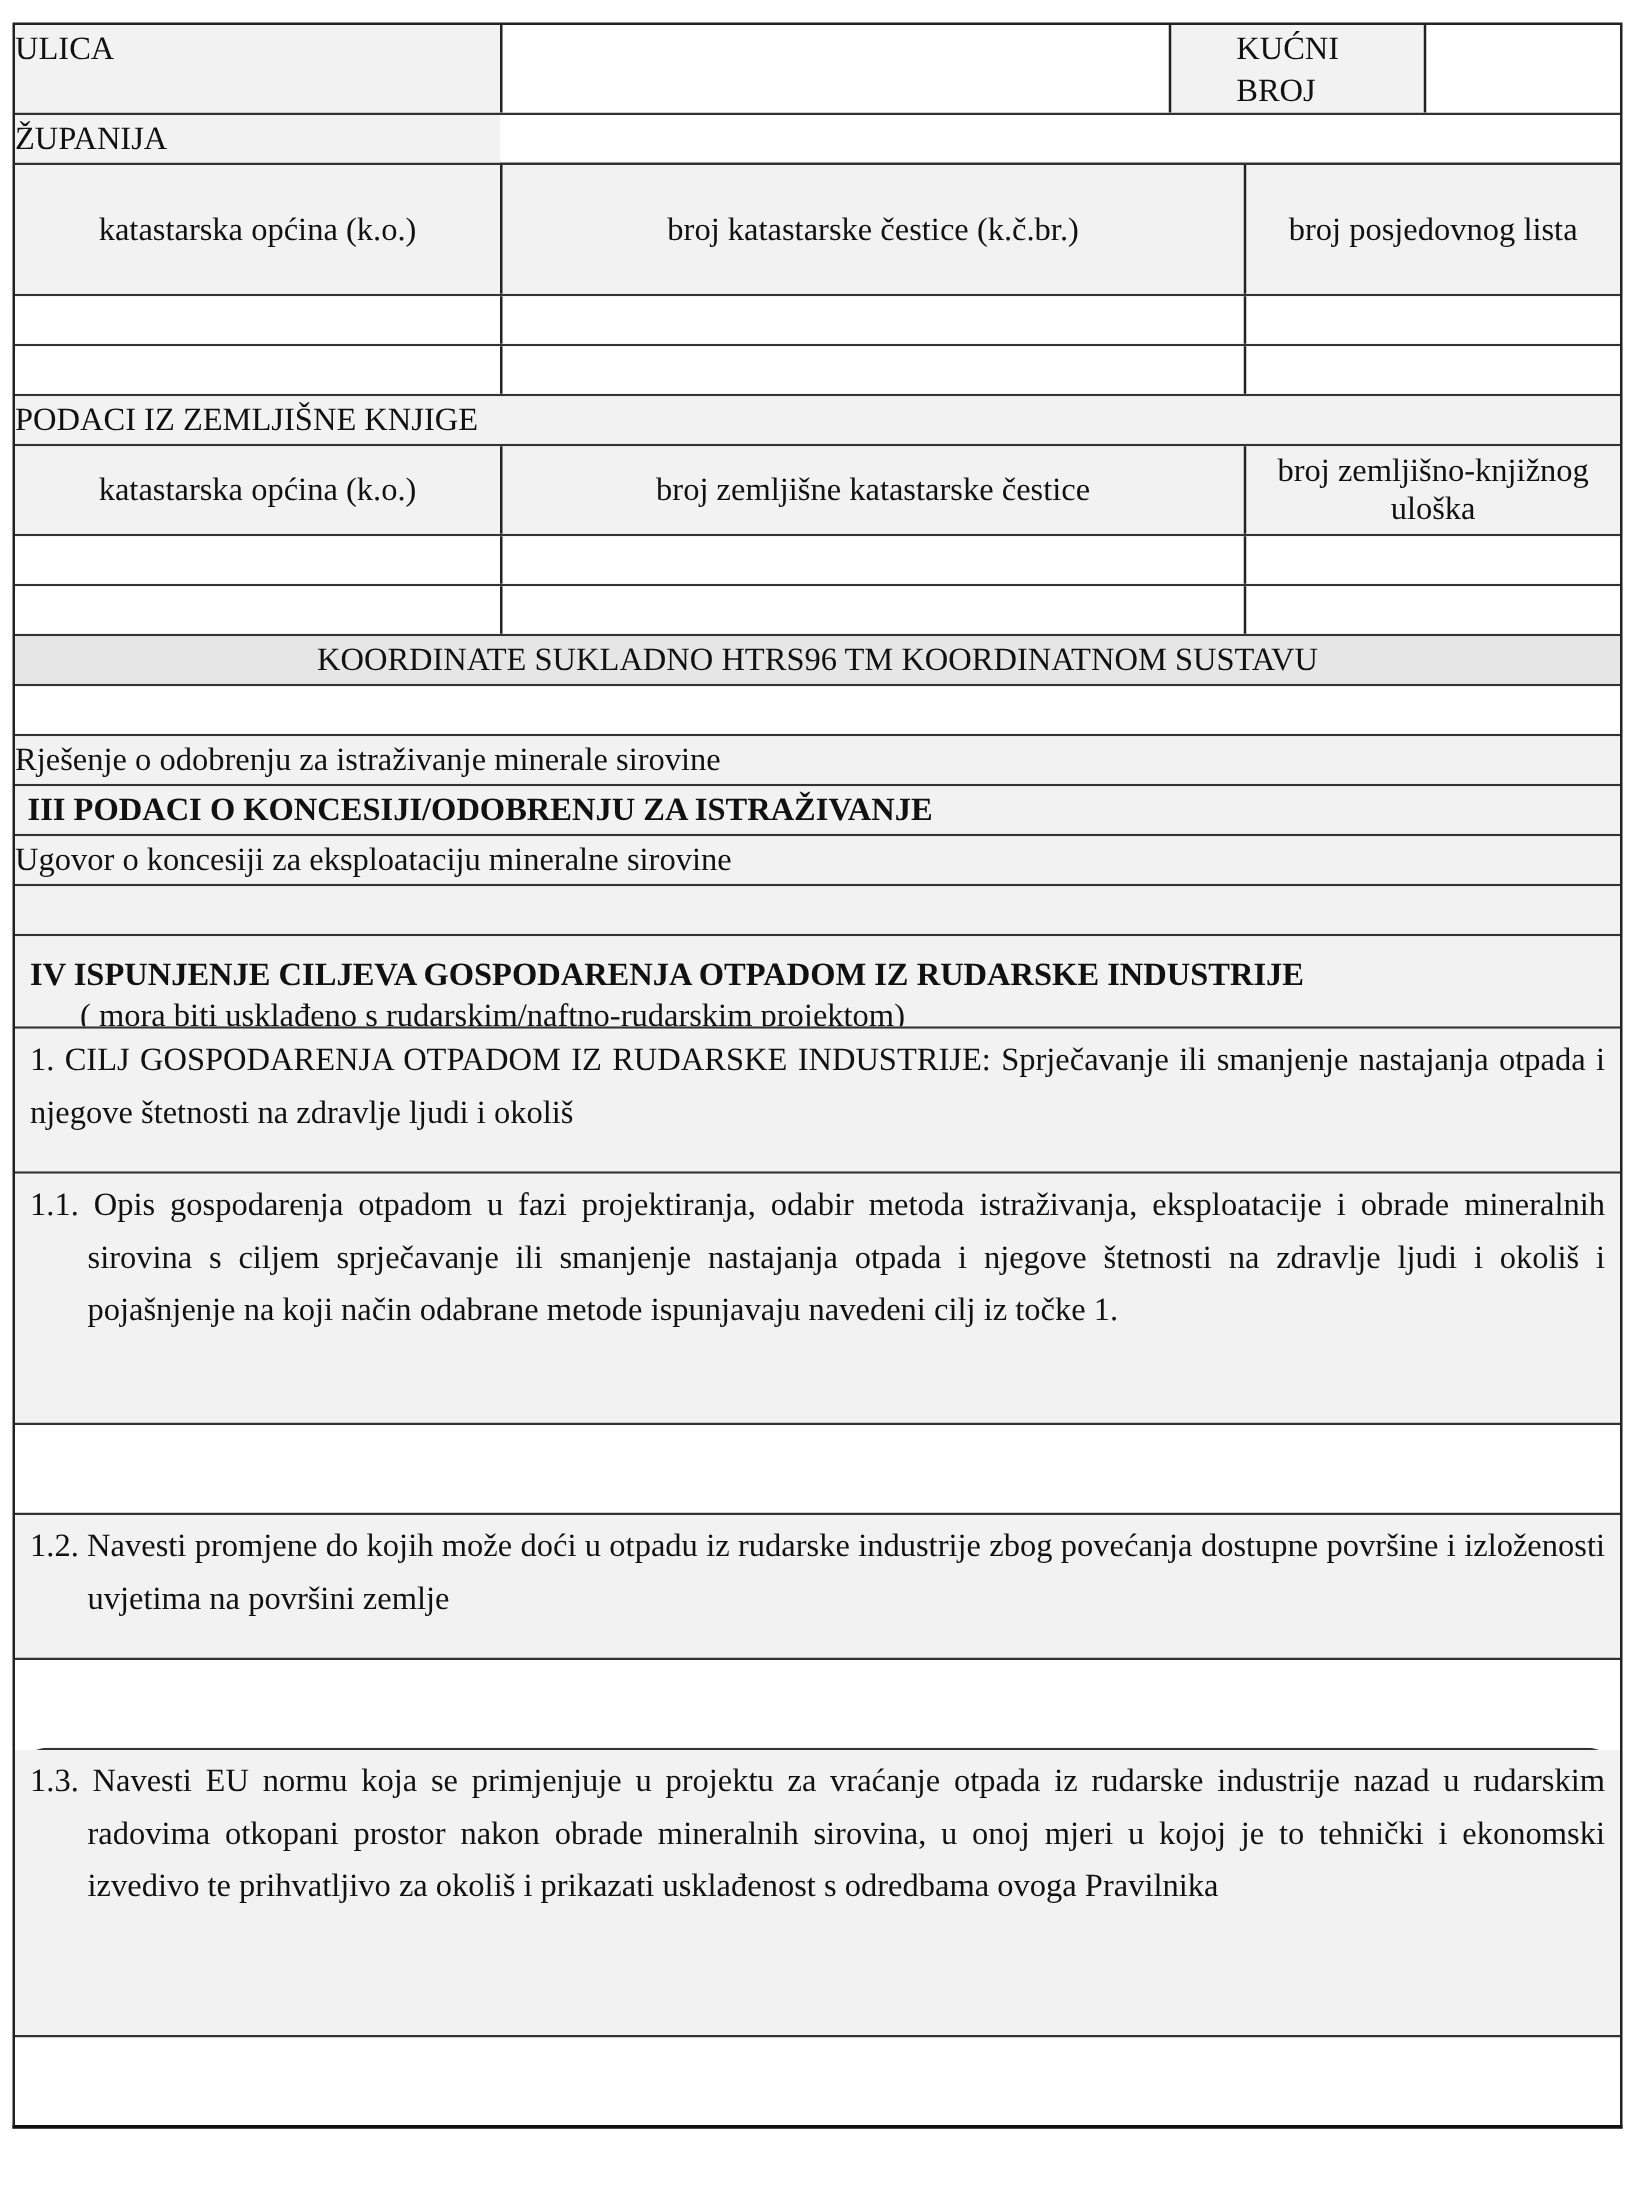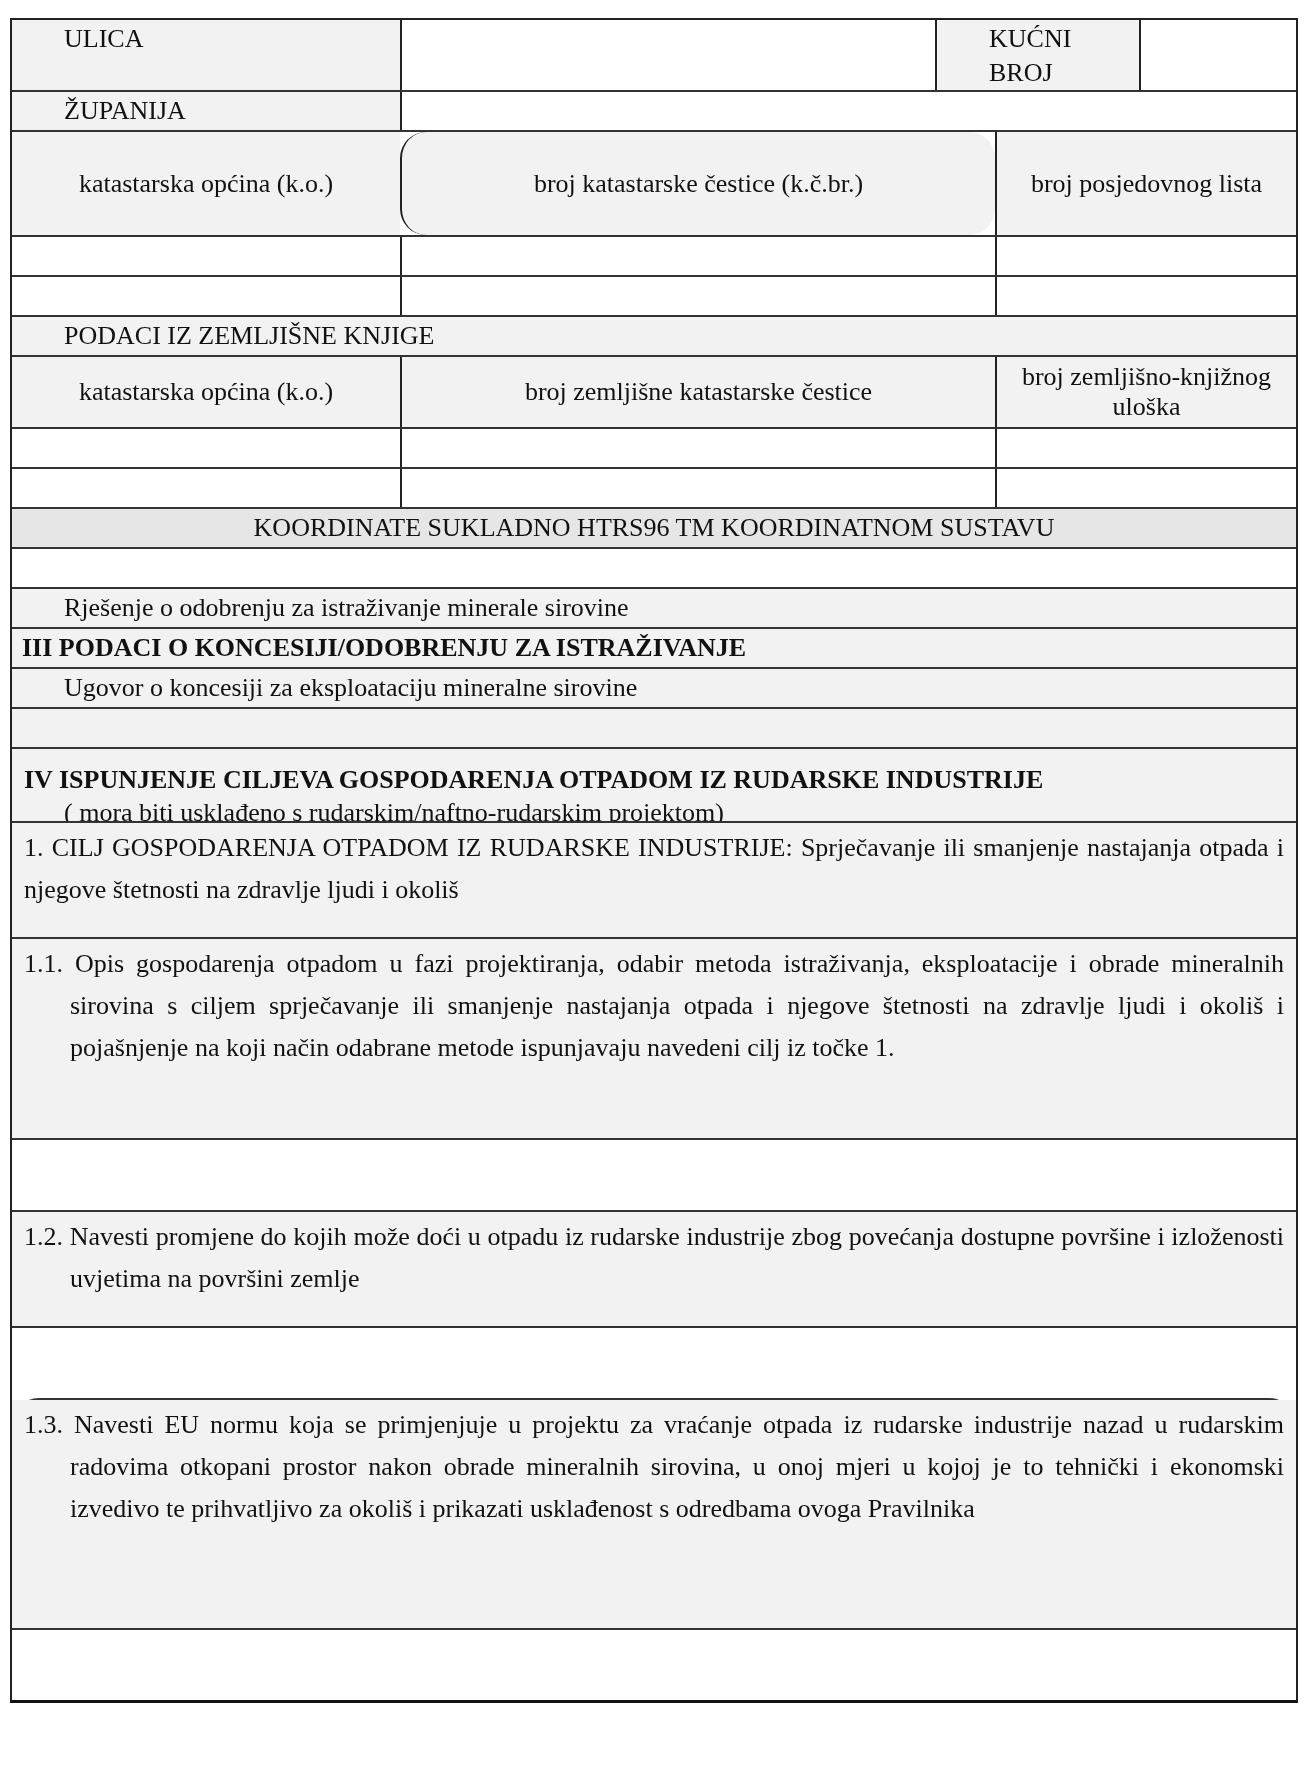--- a/index.html
+++ b/index.html
@@ -5,21 +5,21 @@
   html, body { margin: 0; padding: 0; background: #ffffff; }
   body { width: 1304px; height: 1765px; position: relative; font-family: "Liberation Serif", "DejaVu Serif", serif; color: #111; }
   .form { position: absolute; left: 10px; top: 18px; width: 1288px; border-left: 2px solid #222; border-right: 2px solid #222; border-bottom: 3px solid #111; box-sizing: border-box; }
   .row { display: flex; border-top: 2px solid #333; box-sizing: border-box; }
   .row:first-child { border-top: 2px solid #222; }
   .cell { box-sizing: border-box; font-size: 26px; line-height: 34px; overflow: hidden; }
   .cell + .cell { border-left: 2px solid #222; }
   .gray { background: #f2f2f2; }
   .gray2 { background: #e6e6e6; }
   .white { background: #ffffff; }
-  .lbl { padding-left: 52px; }
+  .lbl { }
   .center { display: flex; align-items: center; justify-content: center; text-align: center; }
   .bold { font-weight: bold; }
   .para { padding: 4px 12px 0 12px; line-height: 42px; text-align: justify; }
   .hang { padding-left: 58px; text-indent: -46px; }
   .c1 { width: 388px; }
   .c2 { width: 535px; }
   .c3 { width: 204px; }
   .c4 { width: 121px; }
   .k2 { width: 670px; }
   .full { width: 100%; }
@@ -32,28 +32,28 @@
   <div class="row" style="height:72px;">
     <div class="cell c1 gray lbl" style="padding-top:2px;">ULICA</div>
     <div class="cell c2 white"></div>
     <div class="cell c3 gray" style="padding-left:52px; padding-top:2px;">
       <div>KUĆNI</div>
       <div>BROJ</div>
     </div>
     <div class="cell c4 white" style="flex:1;"></div>
   </div>
 
-  <div class="row" style="height:40px;">
+  <div class="row" style="height:40px;flex-direction:column;">
     <div class="cell c1 gray lbl" style="line-height:38px;">ŽUPANIJA</div>
     <div class="cell white" style="flex:1;"></div>
   </div>
 
   <div class="row" style="height:105px;">
     <div class="cell c1 gray center">katastarska općina (k.o.)</div>
-    <div class="cell k2 gray center" style="width:595px;border-radius:26px;">broj katastarske čestice (k.č.br.)</div>
+    <div class="cell k2 gray center" style="width:595px;">broj katastarske čestice (k.č.br.)</div>
     <div class="cell gray center" style="flex:1; padding:0 10px;">broj posjedovnog lista</div>
   </div>
   <div class="row" style="height:40px;">
     <div class="cell c1 white"></div>
     <div class="cell white" style="width:595px;"></div>
     <div class="cell white" style="flex:1;"></div>
   </div>
   <div class="row" style="height:40px;">
     <div class="cell c1 white"></div>
     <div class="cell white" style="width:595px;"></div>

